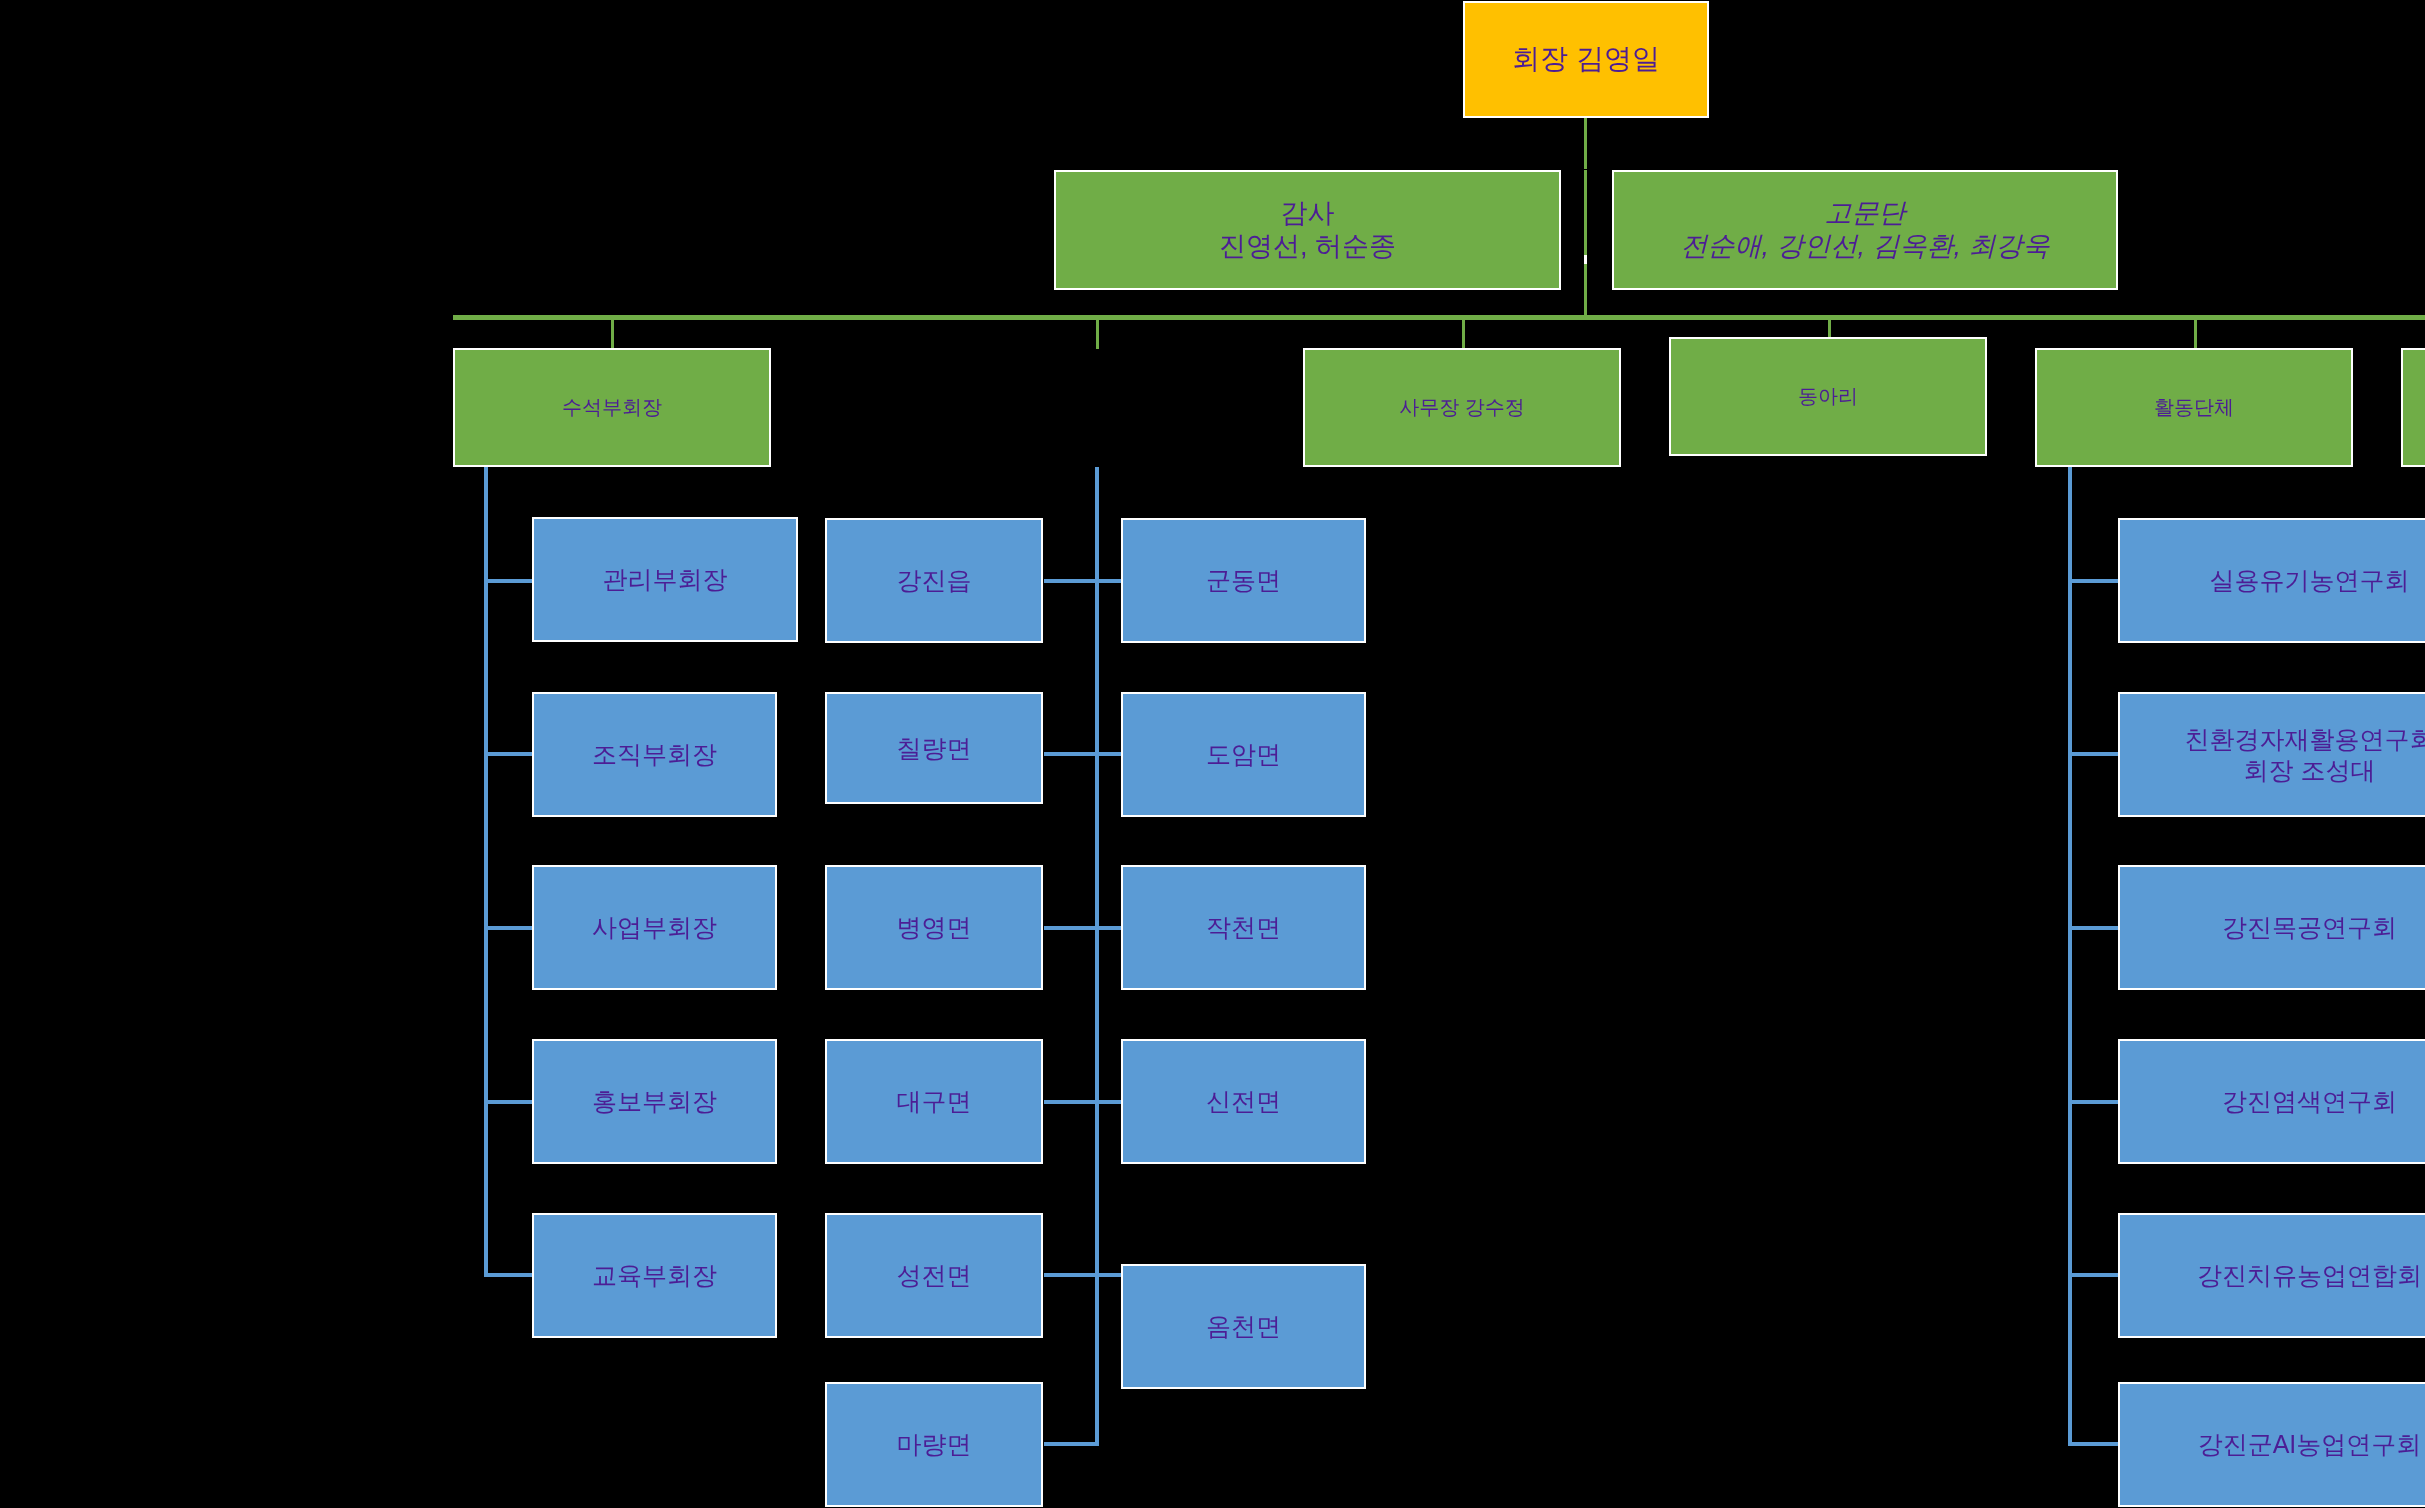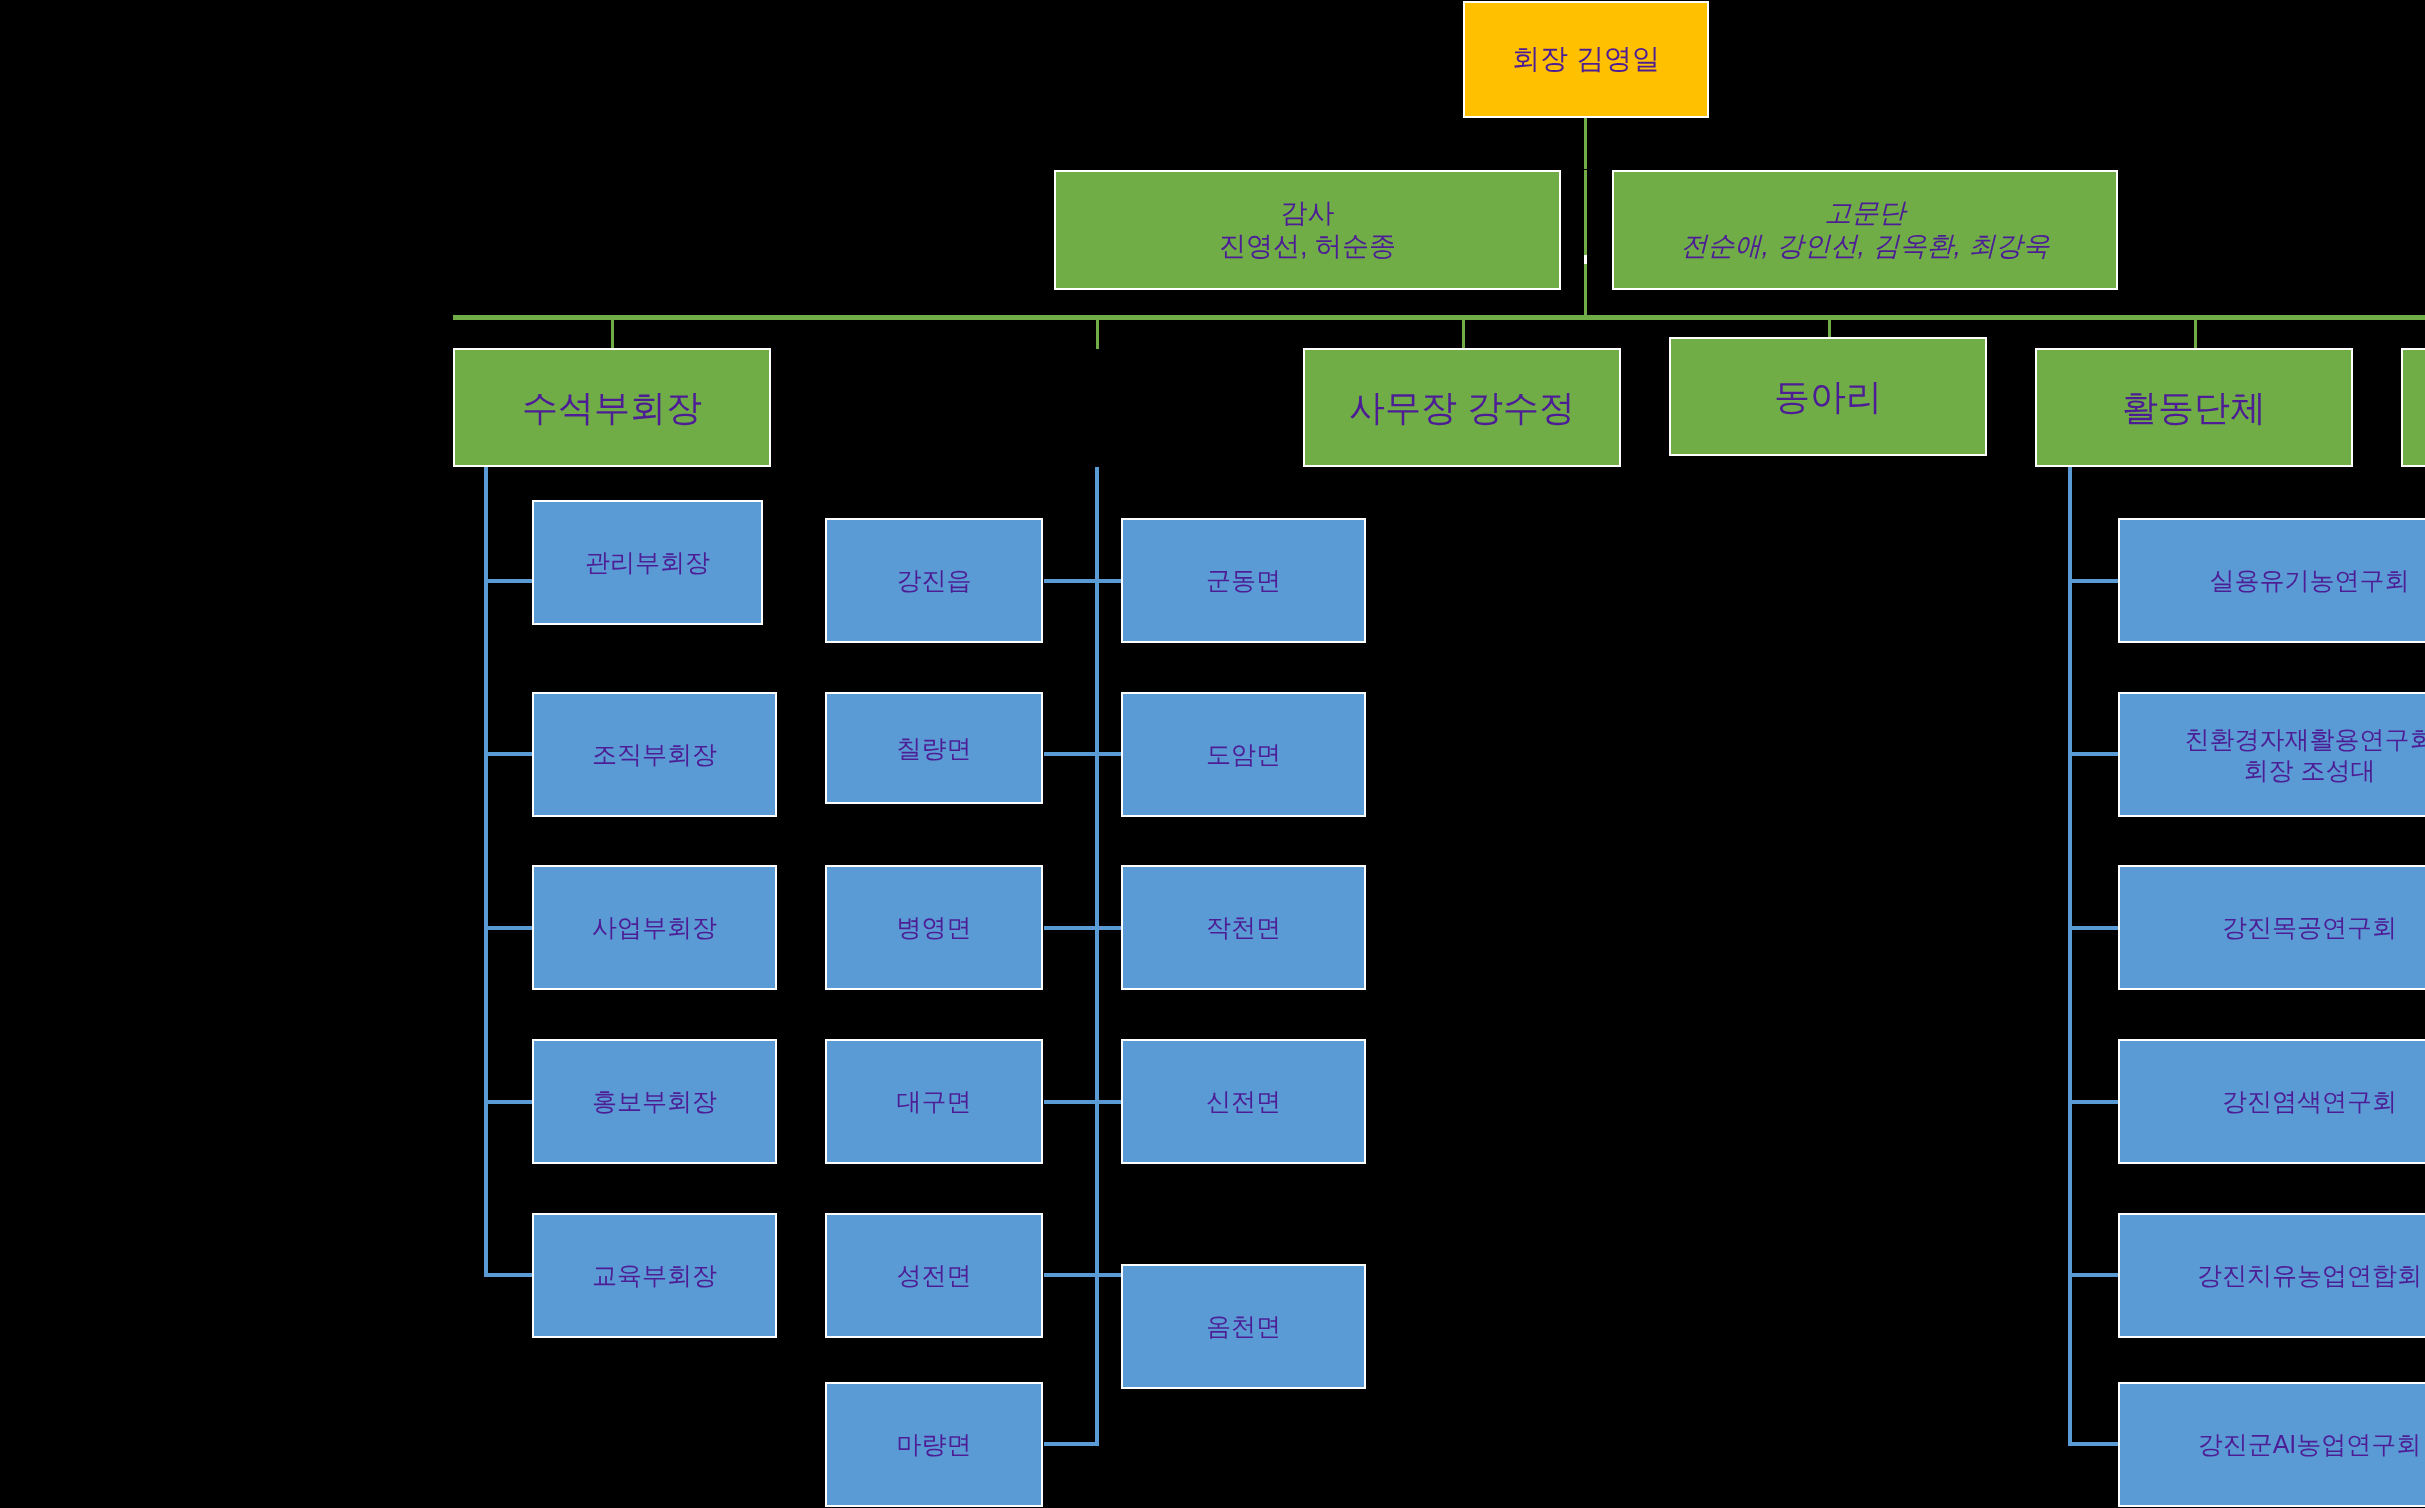--- a/index.html
+++ b/index.html
@@ -16,21 +16,21 @@
     border:2.4px solid #fff;
     padding:0 4.9px;
     white-space:pre-line;
   }
   .amber{background:#FFC000;}
   .green{background:#70AD47;}
   .blue {background:#5B9BD5;}
 
   .f-top   {font-size:28px;}
   .f-row2  {font-size:27px;}
-  .f-row3  {font-size:36px;}
+  .f-row3  {font-size:20px;}
   .f-leaf  {font-size:25px;}
 
   
   .line{position:absolute;}
   .g-v{background:#70AD47;width:3.4px;}
   .g-h{background:#70AD47;height:5.3px;}
   .b-v{background:#5B9BD5;width:3.9px;}
   .b-h{background:#5B9BD5;height:3.9px;}
   .w-v{background:#fff;width:2.9px;}
 </style>
@@ -91,21 +91,21 @@
 
 
   <div class="node green f-row3" style="left:1303px;top:348px;width:318px;height:119px;">사무장 강수정</div>
 
   <div class="node green f-row3" style="left:1669px;top:337px;width:318px;height:119px;">동아리</div>
 
   <div class="node green f-row3" style="left:2035px;top:348px;width:318px;height:119px;">활동단체</div>
 
   <div class="node green f-row3" style="left:2401px;top:348px;width:318px;height:119px;">연합법인</div>
 
-  <div class="node blue f-leaf" style="left:532px;top:500px;width:231px;height:125px;">관리부회장</div>
+  <div class="node blue f-leaf" style="left:532px;top:517px;width:266px;height:125px;">관리부회장</div>
   <div class="node blue f-leaf" style="left:532px;top:692px;width:245px;height:125px;">조직부회장</div>
   <div class="node blue f-leaf" style="left:532px;top:865px;width:245px;height:125px;">사업부회장</div>
   <div class="node blue f-leaf" style="left:532px;top:1039px;width:245px;height:125px;">홍보부회장</div>
   <div class="node blue f-leaf" style="left:532px;top:1213px;width:245px;height:125px;">교육부회장</div>
 
   <div class="node blue f-leaf" style="left:825px;top:518px;width:218px;height:125px;">강진읍</div>
   <div class="node blue f-leaf" style="left:825px;top:692px;width:218px;height:112px;">칠량면</div>
   <div class="node blue f-leaf" style="left:825px;top:865px;width:218px;height:125px;">병영면</div>
   <div class="node blue f-leaf" style="left:825px;top:1039px;width:218px;height:125px;">대구면</div>
   <div class="node blue f-leaf" style="left:825px;top:1213px;width:218px;height:125px;">성전면</div>

